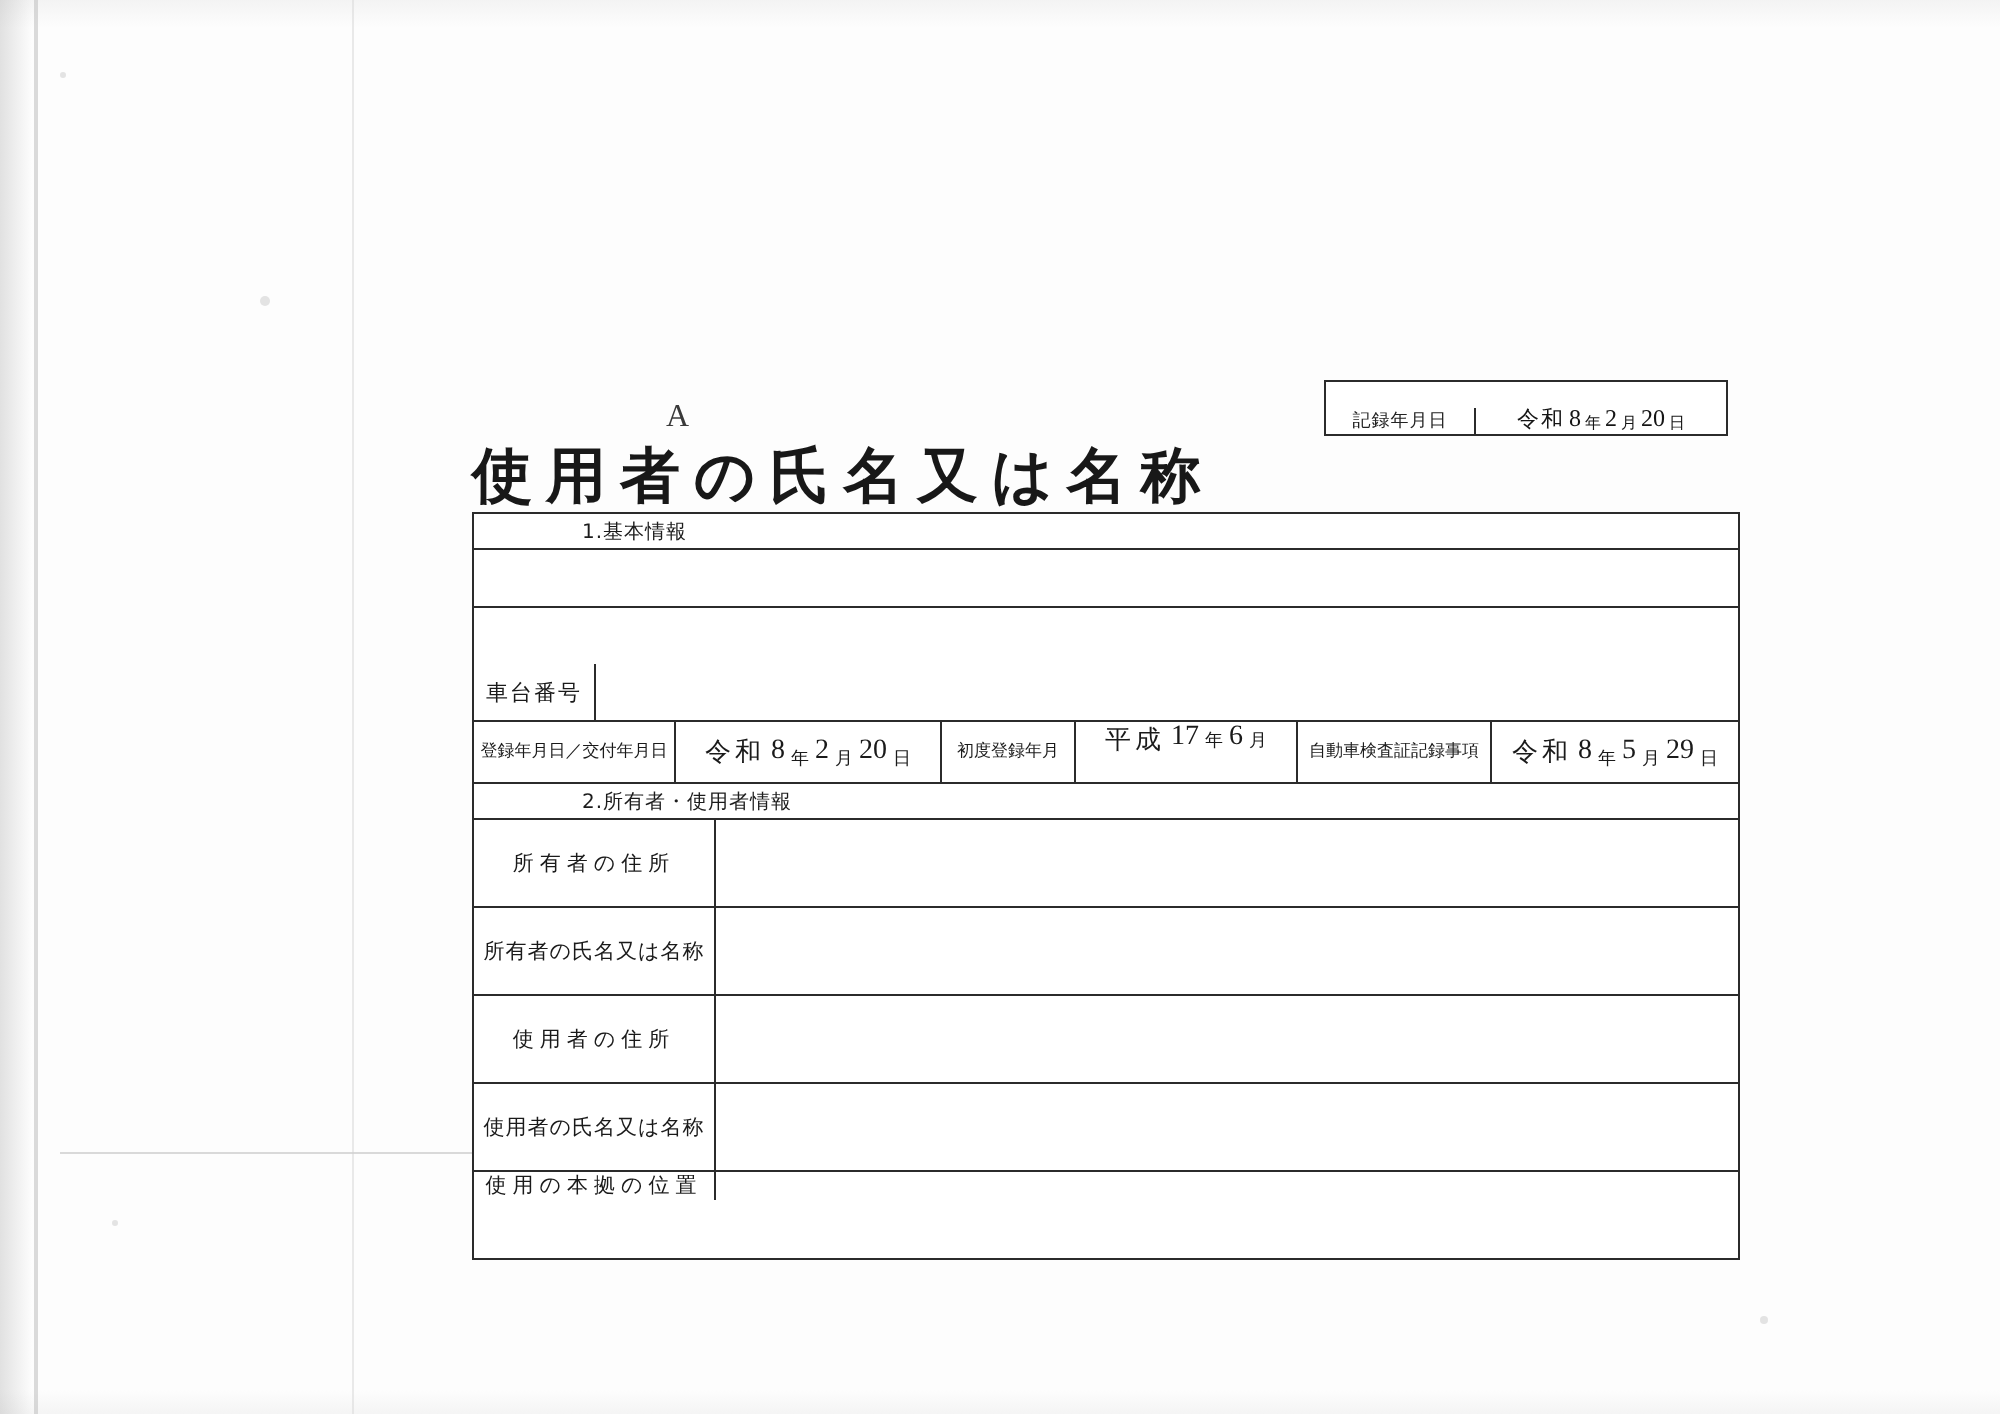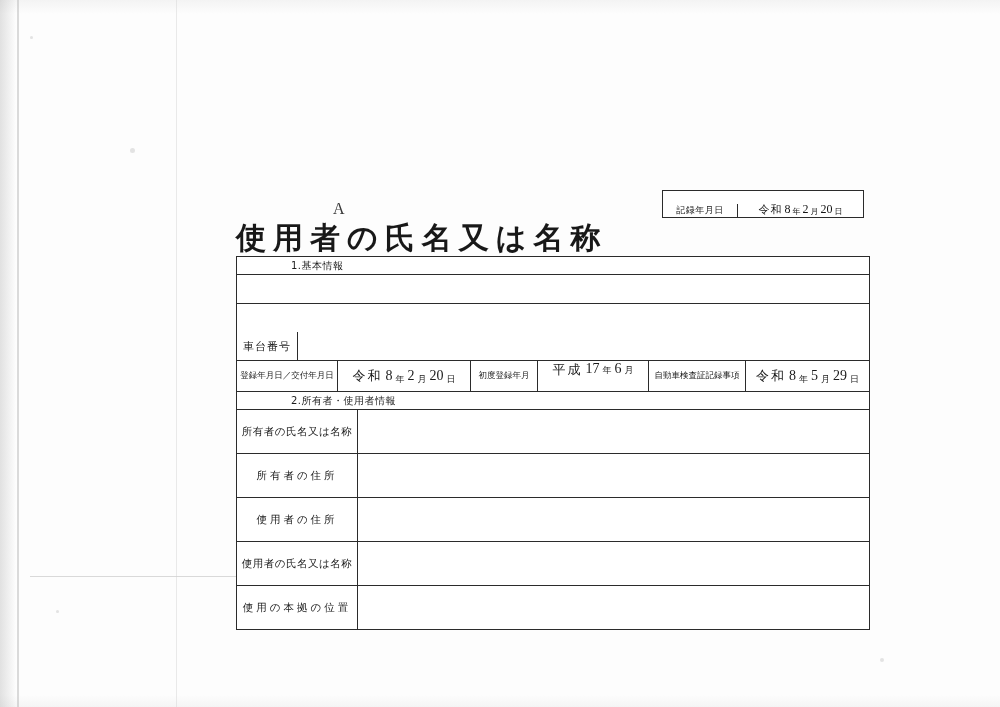--- a/index.html
+++ b/index.html
@@ -106,21 +106,21 @@
   
   .tbl {
     position: absolute;
     left: 8px;
     top: 66px;
     width: 632px;
     border: 1px solid #2b2b2b;
     background: #fff;
   }
   .row { display: flex; border-bottom: 1px solid #2b2b2b; }
-  .row:last-child { border-bottom: none; }
+  .row:last-child { border-bottom: none; flex-direction: column; }
 
   .section-row {
     height: 17px;
     align-items: center;
   }
   .section-label {
     font-size: 10px;
     padding-left: 6px;
     letter-spacing: .5px;
     color: #1c1c1c;
@@ -304,25 +304,25 @@
           <span class="big-num">29</span>
           <span class="big-unit">日</span>
         </div>
       </div>
 
       <div class="row section-row">
         <div class="section-label">2.所有者・使用者情報</div>
       </div>
 
       <div class="row r-owner">
+        <div class="own-lbl sp">所有者の住所</div>
+        <div class="cell-blank"></div>
+      </div>
+      <div class="row r-owner">
         <div class="own-lbl">所有者の氏名又は名称</div>
-        <div class="cell-blank"></div>
-      </div>
-      <div class="row r-owner">
-        <div class="own-lbl sp">所有者の住所</div>
         <div class="cell-blank"></div>
       </div>
       <div class="row r-owner">
         <div class="own-lbl sp">使用者の住所</div>
         <div class="cell-blank"></div>
       </div>
       <div class="row r-owner">
         <div class="own-lbl">使用者の氏名又は名称</div>
         <div class="cell-blank"></div>
       </div>

